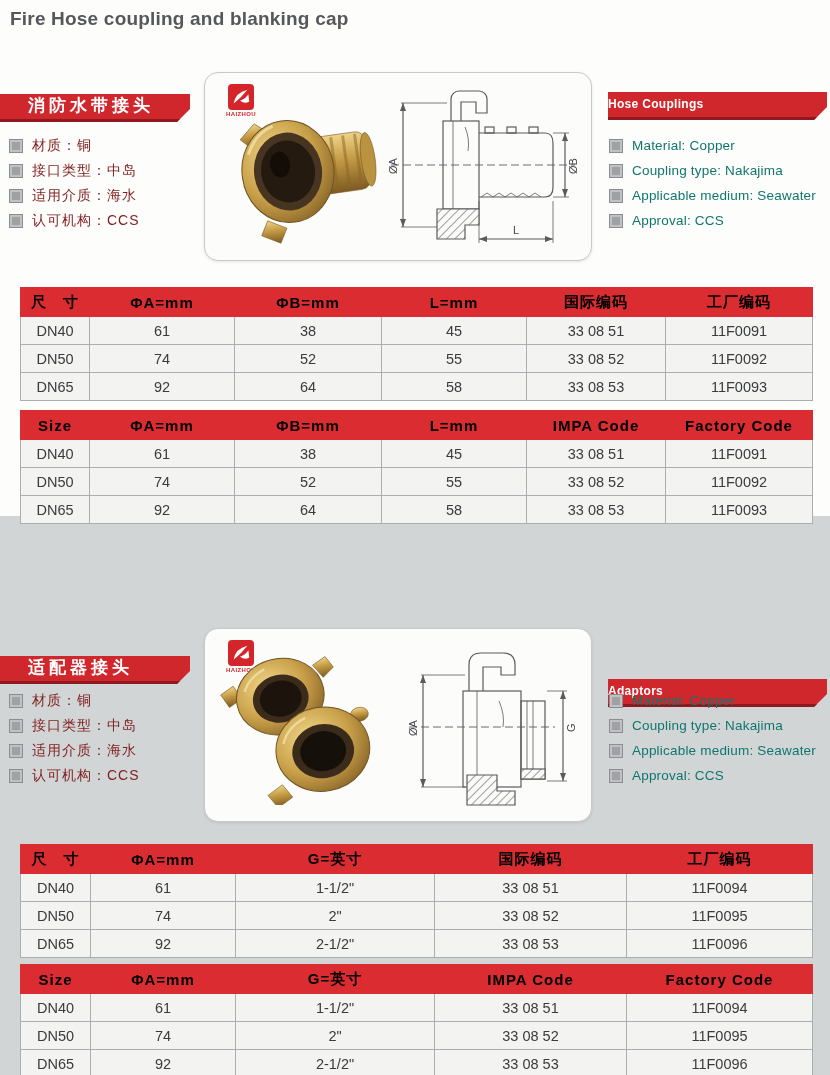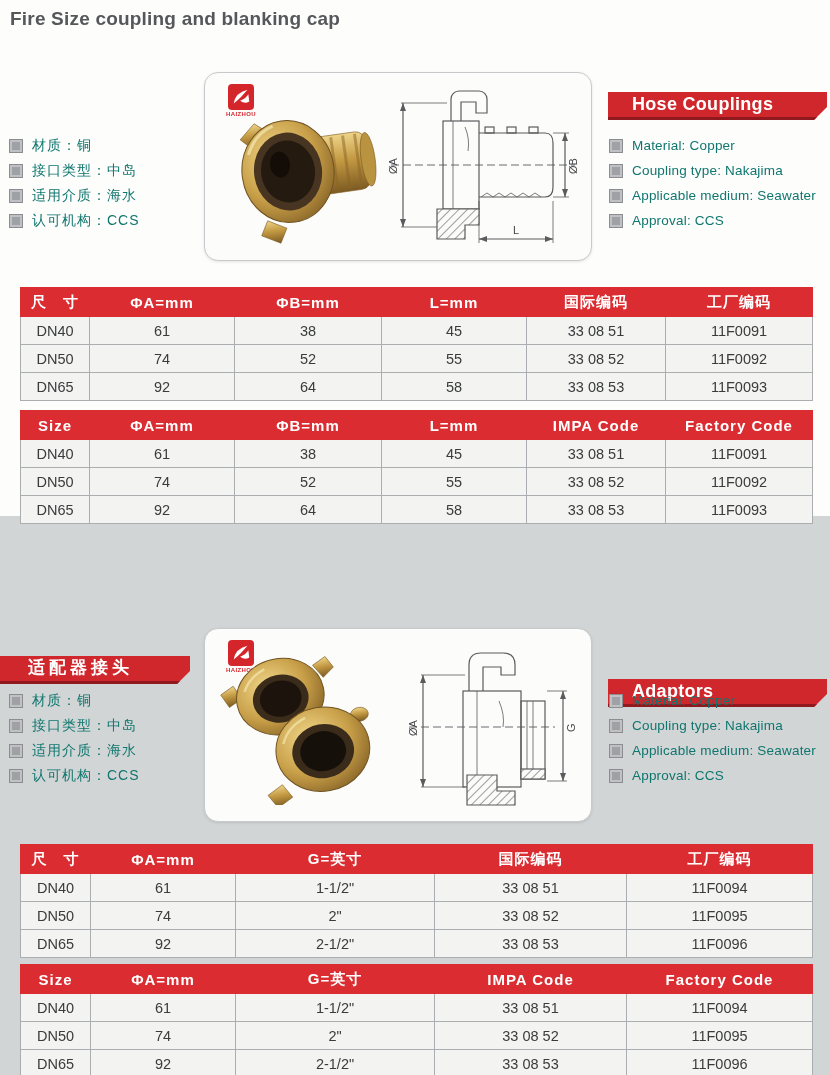--- a/index.html
+++ b/index.html
@@ -15,38 +15,38 @@
   .title-en { font-size:19px; font-weight:bold; color:#56575a; letter-spacing:0.2px; }
 
   
   .banner {
     position:absolute; height:28px; box-sizing:border-box;
     background:#d0272d; border-bottom:3px solid #8f191e;
     color:#fff; font-weight:bold; line-height:24px;
     clip-path:polygon(0 0, 100% 0, 100% calc(100% - 13px), calc(100% - 13px) 100%, 0 100%);
   }
   .banner.zh { padding-left:28px; font-size:17px; letter-spacing:4px; }
-  .banner.en { padding-left:24px; font-size:18px; letter-spacing:0.3px; }
+  .banner.en { font-size:12px; letter-spacing:0.3px; }
   #banner1-zh { left:0;    top:94px;  width:190px; }
   #banner1-en { left:608px; top:92px; width:219px; }
   #banner2-zh { left:0;    top:656px; width:190px; }
   #banner2-en { left:608px; top:647px; width:219px;margin-top:32px; }
 
   
   .specs { position:absolute; }
   #specs1-zh { left:10px;  top:133px; width:195px; }
   #specs1-en { left:610px; top:133px; width:220px; }
   #specs2-zh { left:10px;  top:688px; width:195px; }
   #specs2-en { left:610px; top:688px; width:220px; }
   .spec-item { display:flex; align-items:center; height:25px; gap:10px; }
   .bullet {
     width:12px; height:12px; flex:none; background:#9fa1a4;
     box-shadow: inset 0 0 0 2px #bfc1c4, 0 0 0 1px #8b8d90;
   }
-  .spec-text { font-size:14px; color:#0f766e; letter-spacing:1px; white-space:nowrap; }
+  .spec-text { font-size:14px; color:#7f1d1d; letter-spacing:1px; white-space:nowrap; }
   .specs.en .spec-text { font-size:13.5px; letter-spacing:0.2px; color:#0f766e; }
 
   
   .panel {
     position:absolute; background:#fcfcfb; border:1px solid #c7cacc;
     border-radius:14px; box-shadow:0 1px 3px rgba(0,0,0,0.10);
   }
   #panel1 { left:204px; top:72px;  width:386px; height:187px; }
   #panel2 { left:204px; top:628px; width:386px; height:192px; }
   .logo { position:absolute; left:13px; top:11px; width:46px; text-align:center; }
@@ -59,21 +59,21 @@
   #photo2 { left:14px;  top:16px; }
   #draw2  { left:198px; top:6px; }
   .draw text { font-size:11px; fill:#45464a; font-family:"Liberation Sans",sans-serif; }
 
   
   .spec-table {
     position:absolute; left:20px; width:792px;
     border-collapse:collapse; table-layout:fixed;
   }
   .spec-table th {
-    background:#da2c31; color:#ffffff; height:28px; padding:0;
+    background:#da2c31; color:#000000; height:28px; padding:0;
     font-size:15px; font-weight:bold; letter-spacing:1px; text-align:center;
     border:1px solid #da2c31;
     margin-top:7px;
   }
   .spec-table td {
     background:#f3f3f1; border:1px solid #abaeb0; height:27px; padding:0;
     text-align:center; font-size:14.5px; color:#3a3b3d;
   }
   #table1 { top:287px; }
   #table2 { top:410px; }
@@ -106,23 +106,26 @@
       <pattern id="hatch" width="6" height="6" patternUnits="userSpaceOnUse" patternTransform="rotate(45)">
         <rect width="6" height="6" fill="#fbfbfa"></rect>
         <line x1="0" y1="0" x2="0" y2="6" stroke="#5c5d5f" stroke-width="1.2"></line>
       </pattern>
     </defs>
   </svg>
 
   <div class="gray-band"></div>
 
   <div class="page-title">
-    <span class="title-en">Fire Size coupling and blanking cap</span>
-  </div>
-
+    <span class="title-en">Fire Hose coupling and blanking cap</span>
+  </div>
+
+  <div class="banner zh" id="banner1-zh">
+    <span>消防水带接头</span>
+  </div>
   <div class="specs zh" id="specs1-zh">
     <div class="spec-item">
         <span class="bullet"></span>
         <span class="spec-text">材质：铜</span>
       </div>
     <div class="spec-item">
         <span class="bullet"></span>
         <span class="spec-text">接口类型：中岛</span>
       </div>
     <div class="spec-item">

